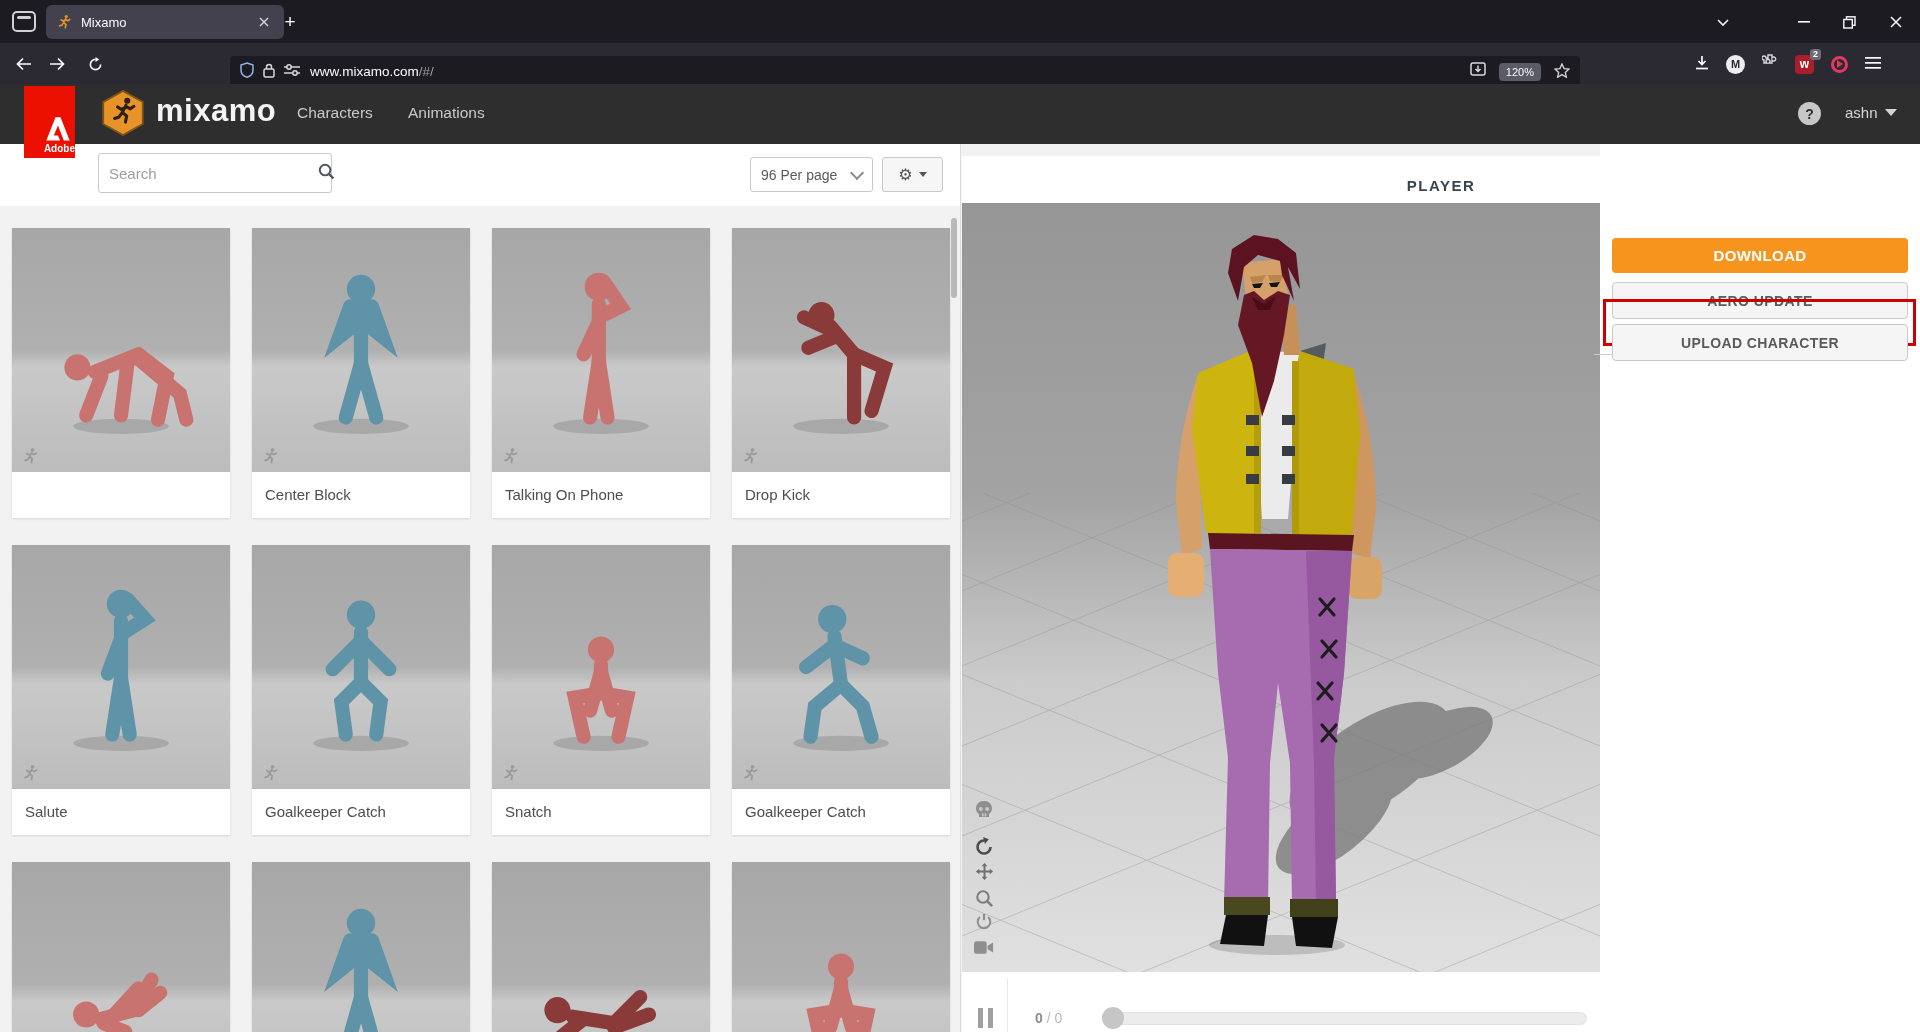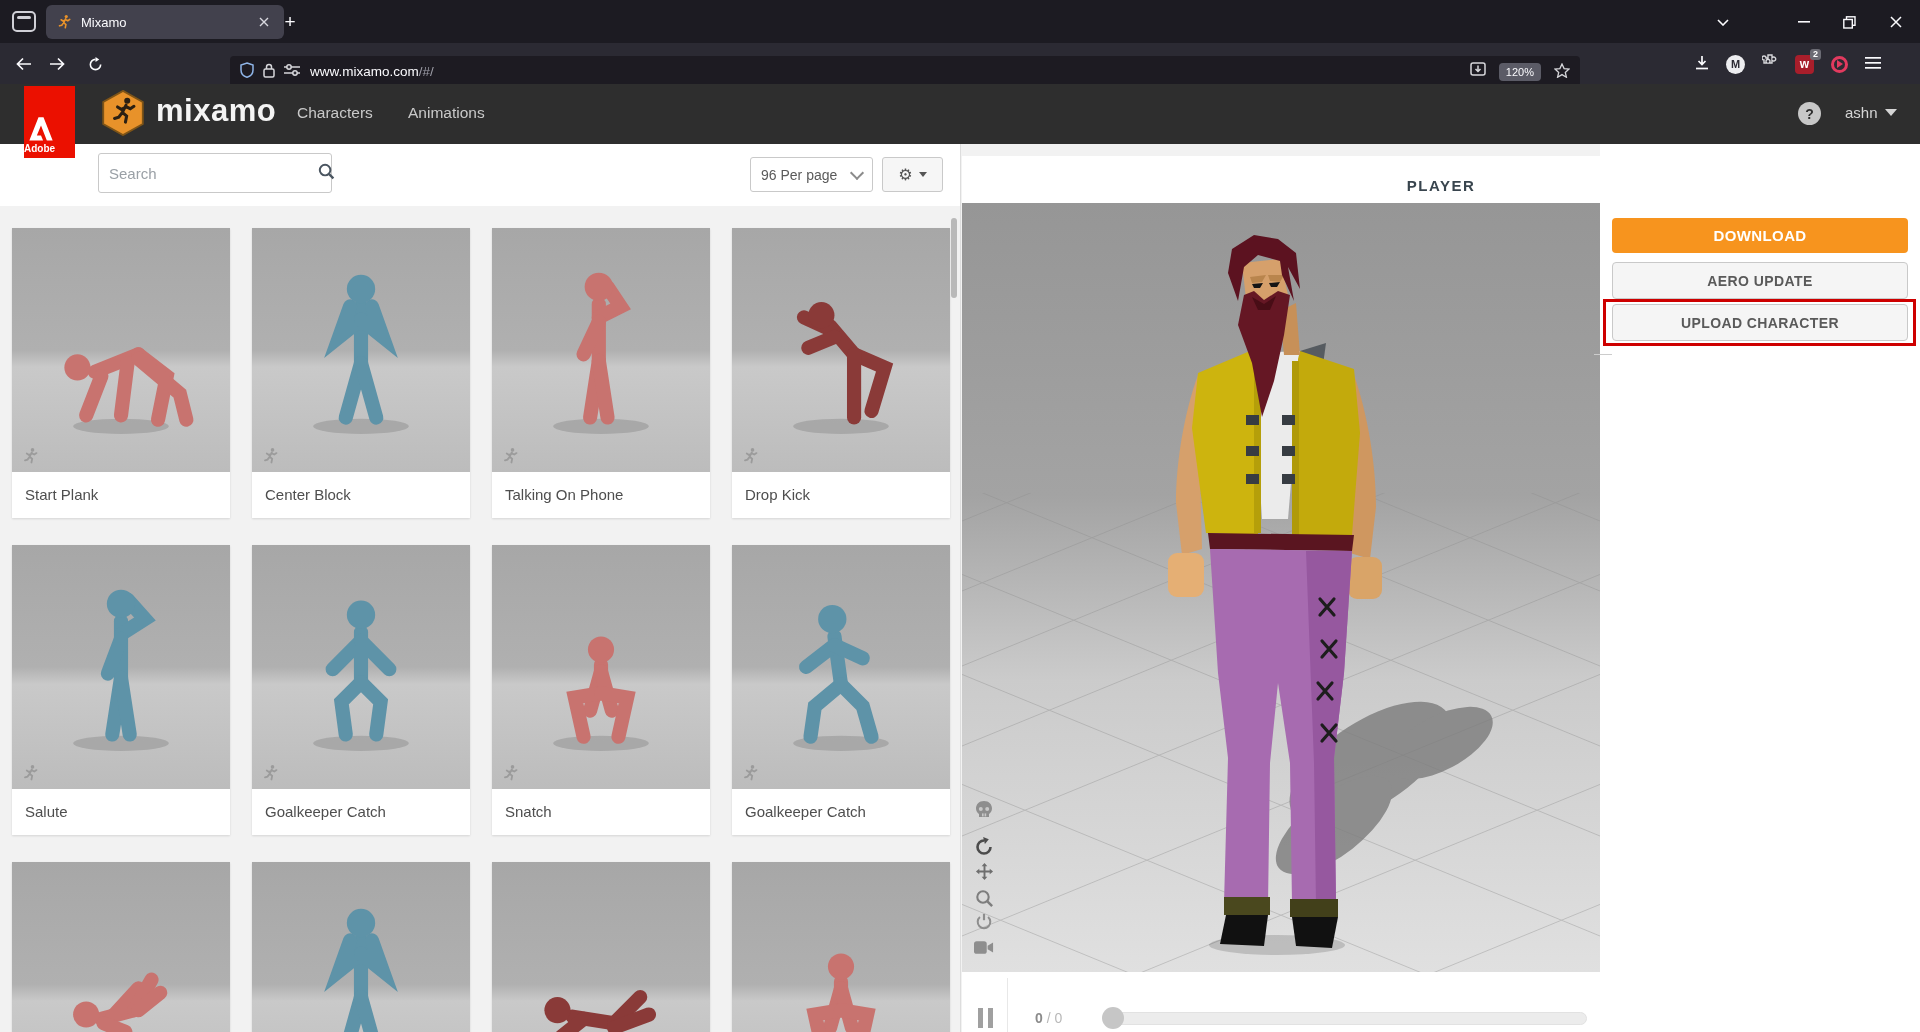--- a/index.html
+++ b/index.html
@@ -32,21 +32,21 @@
   .wext{position:relative;width:19px;height:19px;border-radius:4px;background:#a81e2b;color:#fff;font-weight:bold;
         font-size:12px;display:flex;align-items:center;justify-content:center;}
   .wext .badge{position:absolute;top:-6px;right:-7px;background:#6b6b74;color:#fff;font-size:9px;font-weight:bold;
         border-radius:3px;padding:1px 3px;line-height:1;}
   .playext{width:17px;height:17px;border-radius:50%;border:3px solid #e23a5f;display:flex;align-items:center;justify-content:center;box-sizing:border-box;}
   .playext .tri{width:0;height:0;border-left:6px solid #e23a5f;border-top:4px solid transparent;border-bottom:4px solid transparent;margin-left:1px;}
 
   
   .mxheader{position:absolute;top:84px;left:0;width:1920px;height:60px;background:#2e2e2e;}
   .adobe{position:absolute;left:24px;top:86px;width:51px;height:72px;background:#eb1000;z-index:5;
-         display:flex;flex-direction:column;align-items:flex-start;justify-content:flex-end;padding-bottom:4px;box-sizing:border-box;}
+         display:flex;flex-direction:column;align-items:flex-end;justify-content:flex-end;padding-bottom:4px;box-sizing:border-box;}
   .adobe .lbl{color:#fff;font-size:10px;font-weight:bold;}
   .mxlogo{position:absolute;left:100px;top:6px;width:46px;height:48px;}
   .brand{position:absolute;left:156px;top:9px;color:#f4f4f4;font-size:31px;font-weight:bold;letter-spacing:.5px;}
   .mxnav{position:absolute;top:20px;color:#c9c9c9;font-size:15.5px;}
   .helpc{position:absolute;left:1798px;top:18px;width:23px;height:23px;border-radius:50%;background:#c7c7c7;
          color:#2e2e2e;font-weight:bold;font-size:14px;display:flex;align-items:center;justify-content:center;}
   .userbox{position:absolute;left:1845px;top:20px;color:#d5d5d5;font-size:15px;display:flex;align-items:center;gap:7px;}
   .caret-down{width:0;height:0;border-left:6px solid transparent;border-right:6px solid transparent;border-top:7px solid #d5d5d5;}
 
   
@@ -79,21 +79,21 @@
   .player-strip{position:absolute;left:962px;top:156px;width:958px;height:59px;background:#fff;}
   .player-title{width:638px;text-align:center;line-height:59px;font-size:15px;font-weight:bold;letter-spacing:1.5px;color:#39454e;position:absolute;left:160px;}
   .viewer{position:absolute;left:962px;top:203px;width:638px;height:769px;overflow:hidden;
           background:linear-gradient(#969696 0%,#a3a3a3 38%,#cbcbcb 62%,#e0e0e0 100%);}
   .viewer svg.scene{position:absolute;inset:0;}
   .vtools{position:absolute;left:962px;top:203px;width:44px;height:769px;}
   .vtool{position:absolute;left:11px;width:22px;height:22px;display:flex;align-items:center;justify-content:center;}
 
   .sidebar{position:absolute;left:1600px;top:144px;width:320px;height:888px;background:#fff;}
   .sbtn{position:absolute;left:12px;width:296px;border-radius:4px;font-weight:bold;font-size:14px;letter-spacing:.4px;
-        display:flex;align-items:center;justify-content:center;box-sizing:border-box;gap:7px;}
+        display:flex;align-items:center;justify-content:center;box-sizing:border-box;gap:7px;margin-top:20px;}
   .sbtn.gray{background:#f5f5f5;border:1px solid #c9c9c9;color:#5a5a5a;}
   .hlred{position:absolute;left:3px;top:155px;width:313px;height:47px;border:3px solid #ce0000;box-sizing:border-box;}
   .sb-divider{position:absolute;left:-6px;top:210px;width:18px;height:1px;background:#ccc;}
 
   .controls{position:absolute;left:962px;top:972px;width:638px;height:60px;background:#fff;}
   .pausebars{position:absolute;left:16px;top:36px;display:flex;gap:5px;}
   .pausebars div{width:5px;height:20px;background:#a0a0a0;}
   .cdiv{position:absolute;left:45px;top:6px;width:1px;height:54px;background:#e8e8e8;}
   .counter{position:absolute;left:73px;top:38px;font-size:14px;color:#b8b8b8;}
   .counter .cur{color:#8b8b8b;font-weight:bold;}
@@ -296,21 +296,20 @@
                 <path d="M58,54 L77,70 L80,82"></path>
               </g>
     <circle cx="30" cy="58" r="6" fill="#c8736f"></circle>
             </g>
           </svg>
       <span><svg class="runmini" viewBox="0 0 100 100">
               <circle cx="64" cy="16" r="10" fill="#9b9b9b"></circle>
   <path d="M60,30 L48,54 M48,54 L62,66 L58,86 M48,54 L36,70 L22,74 M58,34 L74,42 L86,34 M58,38 L44,44 L32,36" stroke="#9b9b9b" stroke-width="10" stroke-linecap="round" fill="none"></path>
             </svg></span>
     </div>
-    <div class="caption">Start Plank</div>
   </div>
   <div class="card">
     <div class="thumb">
       <svg class="pose" viewBox="0 0 100 112" preserveAspectRatio="xMidYMid meet">
     <g transform="translate(0,6)">
               <ellipse cx="50" cy="85" rx="22" ry="3.5" fill="rgba(0,0,0,0.13)"></ellipse>
     <g stroke="#5e93a8" stroke-width="6.5" stroke-linecap="round" fill="none">
                 <path d="M50,30 L50,56"></path>
                 <path d="M50,36 L40,44 L45,30"></path>
                 <path d="M50,36 L60,44 L55,30"></path>

